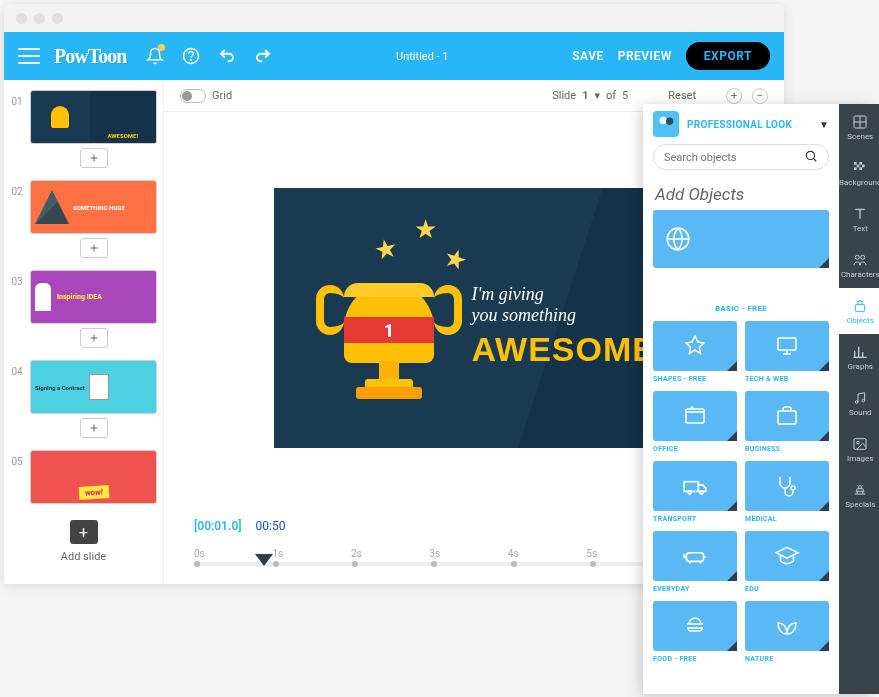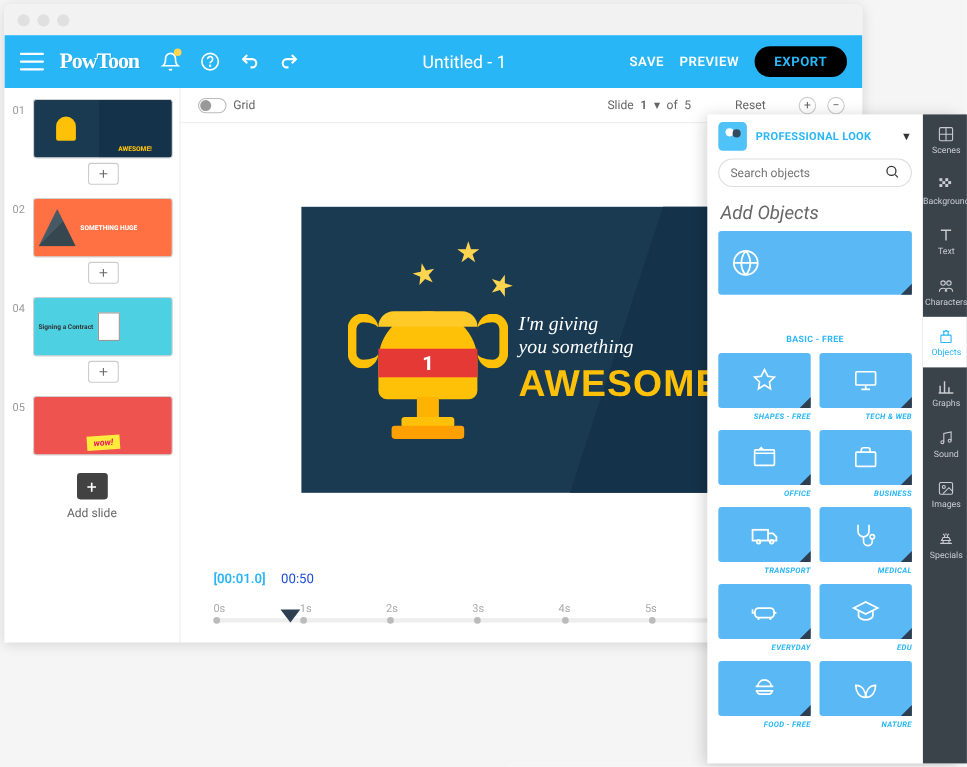--- a/index.html
+++ b/index.html
@@ -9,21 +9,21 @@
 .titlebar { height: 28px; background: #f2f2f2; display: flex; align-items: center; padding-left: 12px; gap: 7px; }
 .tb-dot { width: 11px; height: 11px; border-radius: 50%; background: #e0e0e0; }
 
 .topbar { height: 48px; background: #29b6f6; display: flex; align-items: center; padding: 0 14px; color: #fff; }
 .hamburger { width: 22px; height: 16px; display: flex; flex-direction: column; justify-content: space-between; cursor: pointer; }
 .hamburger span { height: 2px; background: #fff; border-radius: 1px; }
 .logo { font-family: "Comic Sans MS", cursive; font-weight: 900; font-size: 20px; letter-spacing: -1px; margin-left: 14px; color: #fff; text-shadow: 1px 1px 0 rgba(0,0,0,.1); }
 .top-icons { display: flex; align-items: center; gap: 18px; margin-left: 20px; }
 .top-icon { position: relative; color: #fff; display: flex; align-items: center; justify-content: center; cursor: pointer; }
 .notif-dot { position: absolute; top: -3px; right: -1px; width: 7px; height: 7px; background: #ffd54f; border-radius: 50%; }
-.title-center { flex: 1; text-align: center; font-size: 16px; font-weight: 400; }
+.title-center { flex: 1; text-align: center; font-size: 11px; font-weight: 400; }
 .top-right { display: flex; align-items: center; gap: 14px; font-size: 12px; font-weight: 600; letter-spacing: .5px; }
 .top-link { cursor: pointer; }
 .export-btn { background: #000000; color: #29b6f6; border-radius: 18px; padding: 7px 18px; font-size: 12px; font-weight: 700; cursor: pointer; }
 
 .workspace { display: flex; height: calc(100% - 76px); }
 
 .slides-panel { width: 160px; border-right: 1px solid #eee; padding: 10px 6px; overflow: hidden; }
 .slide-row { display: flex; align-items: flex-start; gap: 6px; margin-bottom: 2px; }
 .slide-num { font-size: 10px; color: #999; width: 14px; text-align: center; margin-top: 6px; }
 .slide-col { flex: 1; }
@@ -107,21 +107,21 @@
 .search-box { display:flex; align-items:center; border:1px solid #ddd; border-radius:14px; height:26px; padding:0 10px; }
 .search-box input { flex:1; border:none; outline:none; font-size:11px; }
 .section-title { font-size:17px; color:#666; padding:6px 12px;font-style:italic; }
 .obj-grid { flex:1; overflow-y:auto; padding:0 10px 10px; }
 .obj-full { width:100%; height:58px; background:#5ab9f5; border-radius:3px; margin-bottom:4px; position:relative; display:flex; align-items:center; justify-content:flex-start; padding-left:12px; cursor:pointer;}
 .obj-label-full { text-align:center; font-size:8px; font-weight:700; color:#29b6f6; letter-spacing:.3px; margin-bottom:8px;margin-top:36px;}
 .obj-row2 { display:flex; gap:8px; margin-bottom:4px;}
 .obj-card { flex:1; height:50px; background:#5ab9f5; border-radius:3px; position:relative; display:flex; align-items:center; justify-content:center; cursor:pointer;}
 .obj-corner { position:absolute; right:0; bottom:0; width:0; height:0; border-left:10px solid transparent; border-bottom:10px solid #2c3e50;}
 .obj-pair-labels { display:flex; gap:8px; margin-bottom:8px;}
-.obj-pair-labels span { flex:1; text-align:right; font-size:7px; font-weight:700; color:#29b6f6; letter-spacing:.3px;font-style:italic;}
+.obj-pair-labels span { flex:1; text-align:left; font-size:7px; font-weight:700; color:#29b6f6; letter-spacing:.3px;}
 .obj-icon { color:#fff; }
 
 .side-rail { width: 52px; background:#3a424a; display:flex; flex-direction:column; }
 .rail-item { height:46px; display:flex; flex-direction:column; align-items:center; justify-content:center; gap:2px; color:#c8cdd1; font-size:8px; cursor:pointer; }
 .rail-item.active { background:#fff; color:#29b6f6; }
 .rail-item svg { width:16px; height:16px; }
 </style>
 </head>
 <body>
 
@@ -193,20 +193,34 @@
               </svg>
             </div>
         </div>
       </div>
       <div class="slide-row">
         <div class="slide-num">02</div>
         <div class="slide-col">
           <div class="thumb t2">
               <div class="mt"></div>
               <div class="tx">SOMETHING HUGE</div>
+            </div>
+          <div class="thumb-add">
+              <svg viewBox="0 0 24 24">
+                <path d="M12 5v14M5 12h14" stroke="#666" stroke-width="2"></path>
+              </svg>
+            </div>
+        </div>
+      </div>
+      <div class="slide-row">
+        <div class="slide-num">03</div>
+        <div class="slide-col">
+          <div class="thumb t3">
+              <div class="p"></div>
+              <div class="tx">Inspiring IDEA</div>
             </div>
           <div class="thumb-add">
               <svg viewBox="0 0 24 24">
                 <path d="M12 5v14M5 12h14" stroke="#666" stroke-width="2"></path>
               </svg>
             </div>
         </div>
       </div>
       <div class="slide-row">
         <div class="slide-num">04</div>

